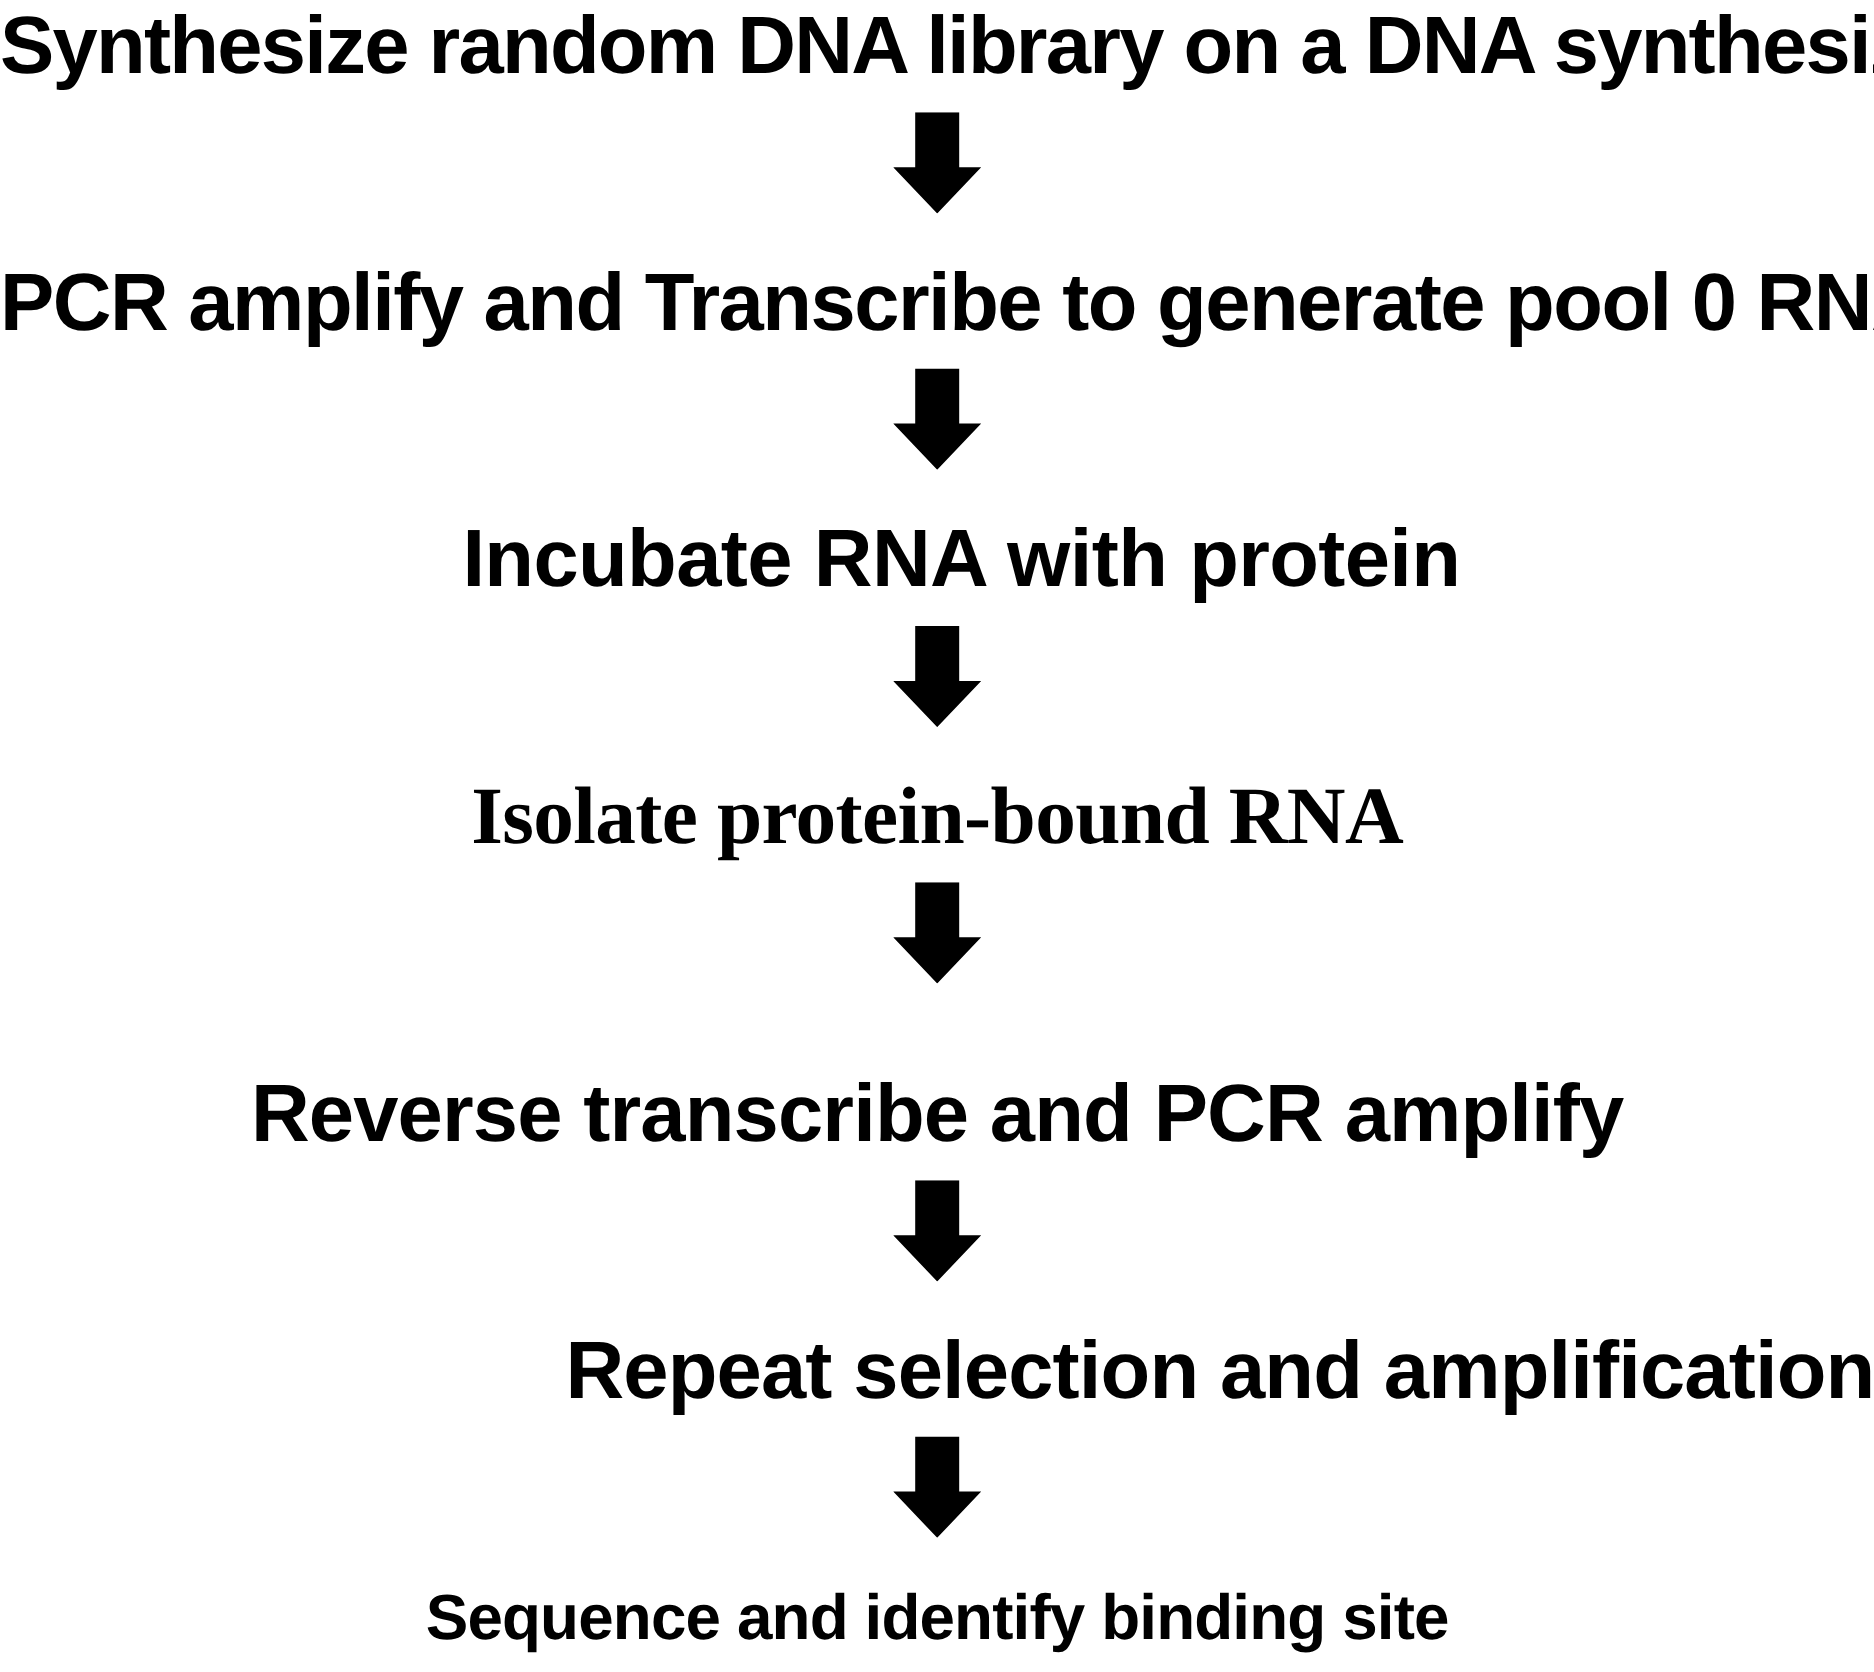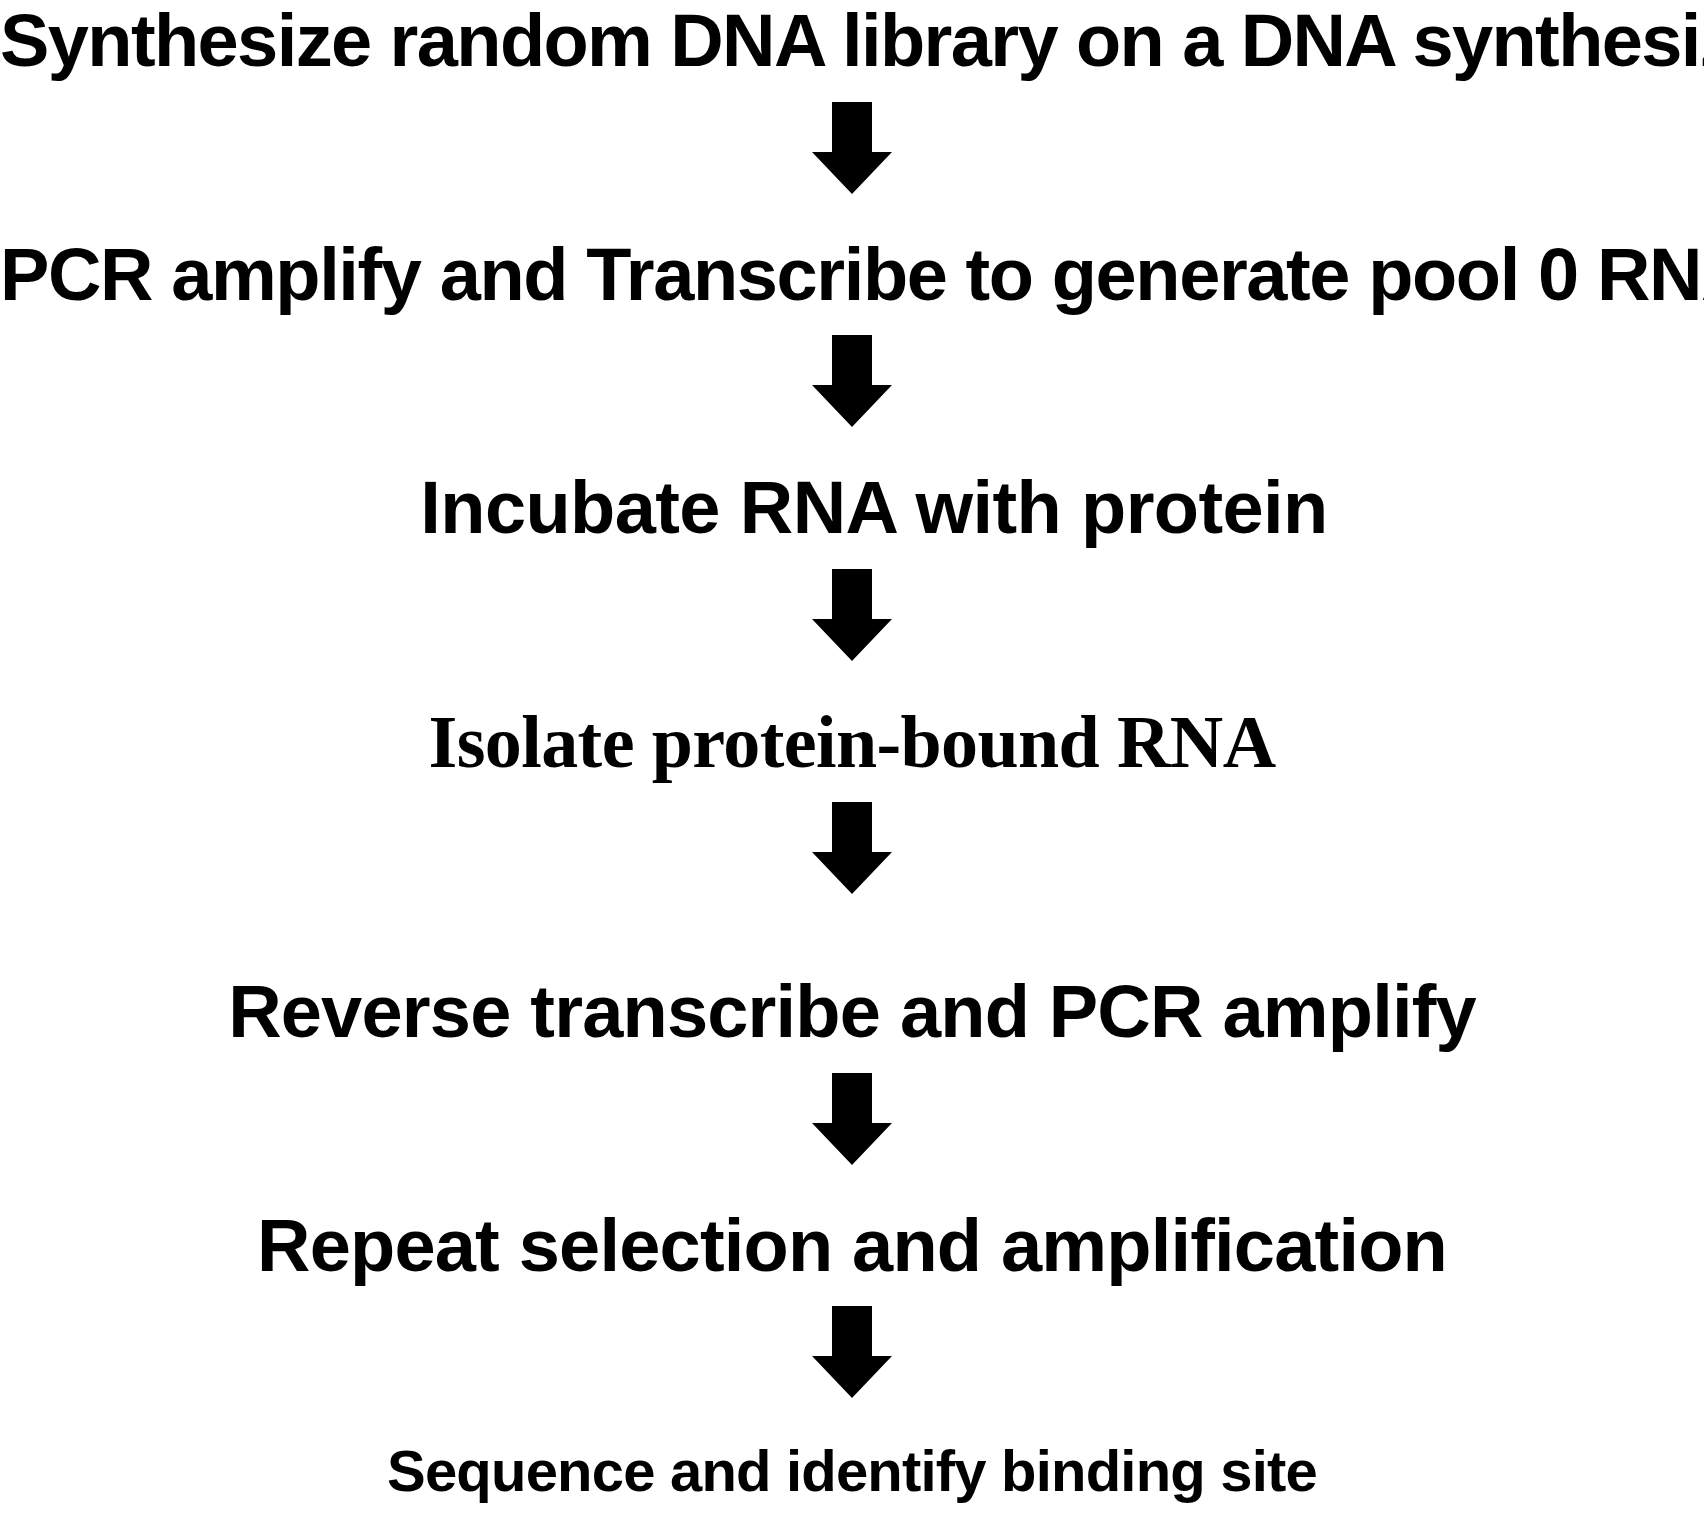--- a/index.html
+++ b/index.html
@@ -34,21 +34,21 @@
     white-space: nowrap;
     letter-spacing: -0.5px;
   }
 
   
   .step-1 { font-size: 74px; height: 86px; padding-top: 4px; letter-spacing: -1.6px; }
   .step-2 { font-size: 74px; height: 86px; padding-top: 4px; letter-spacing: -1.4px; }
   .step-3 { font-size: 74px; height: 86px; padding-top: 4px; letter-spacing: -0.6px; padding-left: 44px; }
   .step-4 { font-size: 74px; height: 86px; padding-top: 4px; letter-spacing: -0.6px; font-family: Liberation Serif, serif; }
   .step-5 { font-size: 74px; height: 86px; padding-top: 4px; letter-spacing: -0.8px; margin-top: 37px; }
-  .step-6 { font-size: 74px; height: 86px; padding-top: 4px; letter-spacing: -0.8px; }
+  .step-6 { font-size: 74px; height: 86px; padding-top: 4px; letter-spacing: -0.8px; text-align: right; }
   .step-7 { font-size: 58px; height: 86px; padding-top: 4px; letter-spacing: -0.8px; }
 
   .arrow-wrap {
     width: 100%;
     display: flex;
     justify-content: center;
     align-items: center;
   }
   .arrow-wrap svg { display: block; }
 

